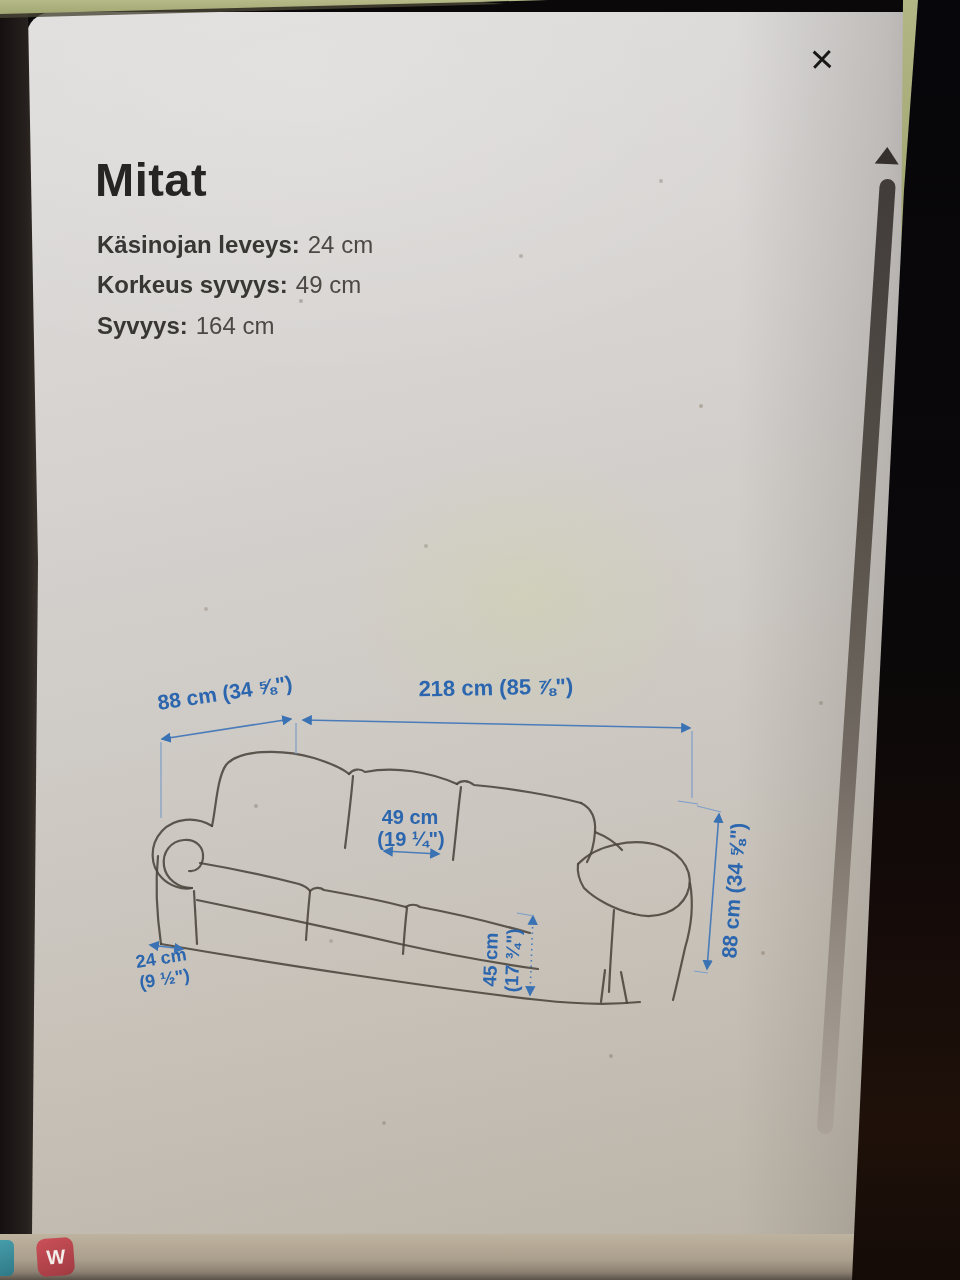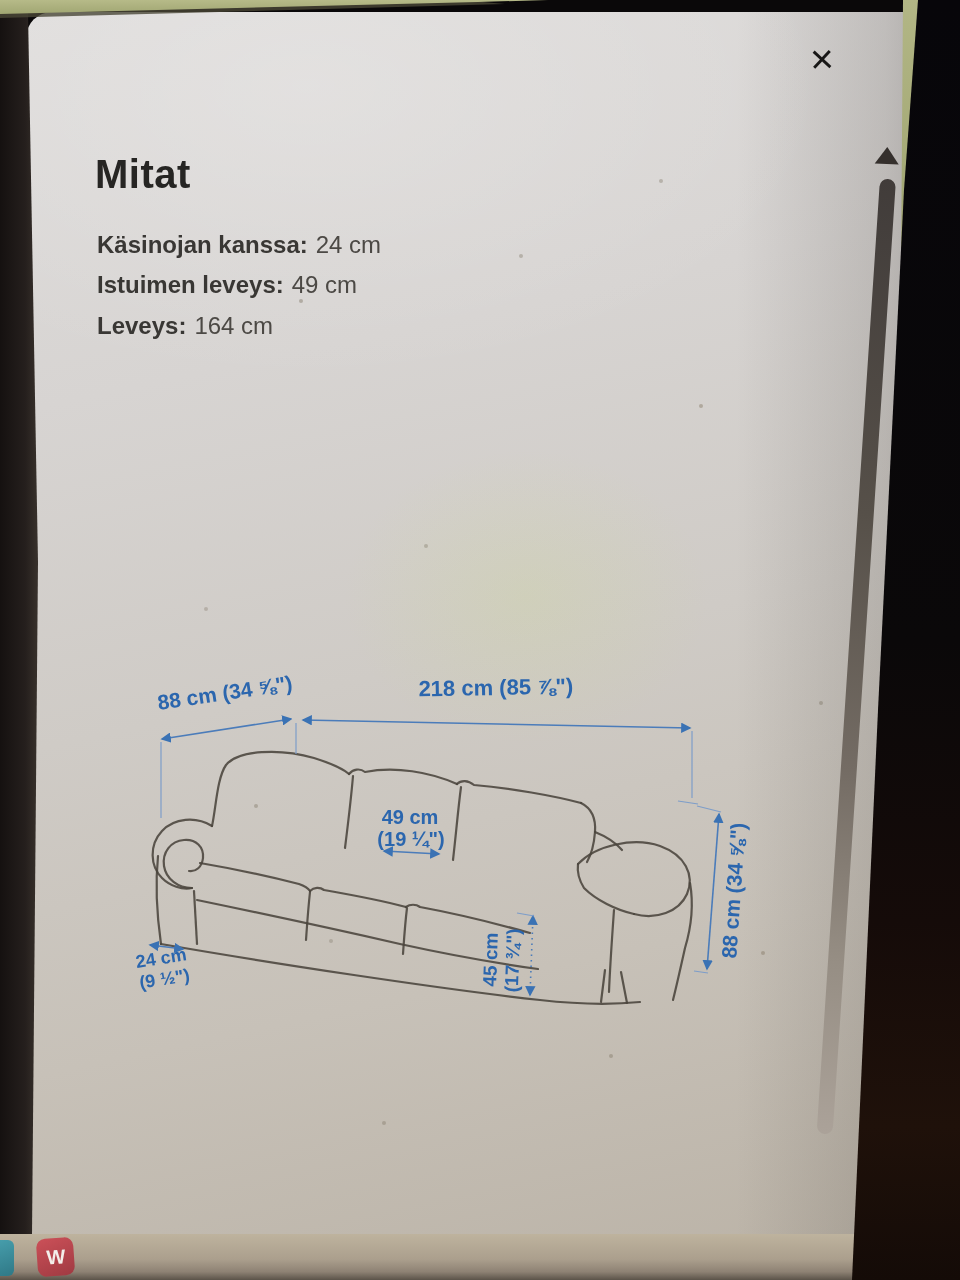--- a/index.html
+++ b/index.html
@@ -15,21 +15,21 @@
       linear-gradient(168deg,#dfdddc 0%,#d7d4d2 28%,#cfcbc6 52%,#c7c1b8 75%,#bbb3a7 100%);}
   .specks{position:absolute;left:0;top:0;width:2px;height:2px;z-index:3;border-radius:50%;
     background:rgba(100,90,70,.0);
     box-shadow:300px 300px 0 1px rgba(100,90,70,.35), 520px 255px 0 1px rgba(100,90,70,.3),
       700px 405px 0 1px rgba(110,95,70,.35), 425px 545px 0 1px rgba(100,90,70,.28),
       255px 805px 0 1px rgba(100,90,70,.3), 610px 1055px 0 1px rgba(100,90,70,.3),
       762px 952px 0 1px rgba(110,95,70,.33), 383px 1122px 0 1px rgba(100,90,70,.28),
       820px 702px 0 1px rgba(100,90,70,.3), 205px 608px 0 1px rgba(100,90,70,.26),
       660px 180px 0 1px rgba(100,90,70,.3), 330px 940px 0 1px rgba(100,90,70,.25);}
   
-  .title{position:absolute;left:95px;top:152px;z-index:3;font-size:40px;font-weight:700;
+  .title{position:absolute;left:95px;top:152px;z-index:3;font-size:47px;font-weight:700;
     color:#262523;letter-spacing:.5px;}
   .dims{position:absolute;left:97px;top:231px;z-index:3;}
   .dim-row{height:40.4px;font-size:24px;color:#45423e;white-space:nowrap;}
   .dim-row b{font-weight:700;color:#393734;}
   .dim-row span.val{font-weight:400;color:#4c4945;margin-left:8px;}
   
   .close-btn{position:absolute;left:796px;top:34px;width:52px;height:52px;z-index:4;
     font-size:41px;font-weight:500;color:#181716;text-align:center;line-height:50px;
     cursor:pointer;transform:rotate(-2deg);}
   
@@ -77,27 +77,27 @@
 
 <div id="stage">
 
   <div class="panel"></div>
   <div class="specks"></div>
 
   <div class="title">Mitat</div>
 
   <div class="dims">
     <div class="dim-row">
-      <b>Käsinojan kanssa:</b><span class="val">24 cm</span>
+      <b>Käsinojan leveys:</b><span class="val">24 cm</span>
     </div>
     <div class="dim-row">
-      <b>Istuimen leveys:</b><span class="val">49 cm</span>
+      <b>Korkeus syvyys:</b><span class="val">49 cm</span>
     </div>
     <div class="dim-row">
-      <b>Leveys:</b><span class="val">164 cm</span>
+      <b>Syvyys:</b><span class="val">164 cm</span>
     </div>
   </div>
 
   <div class="close-btn">×</div>
 
   <div class="scroll-up"></div>
   <div class="scroll-thumb"></div>
 
   <svg class="sofa" width="660" height="380" viewBox="0 0 660 380">
     <defs>

